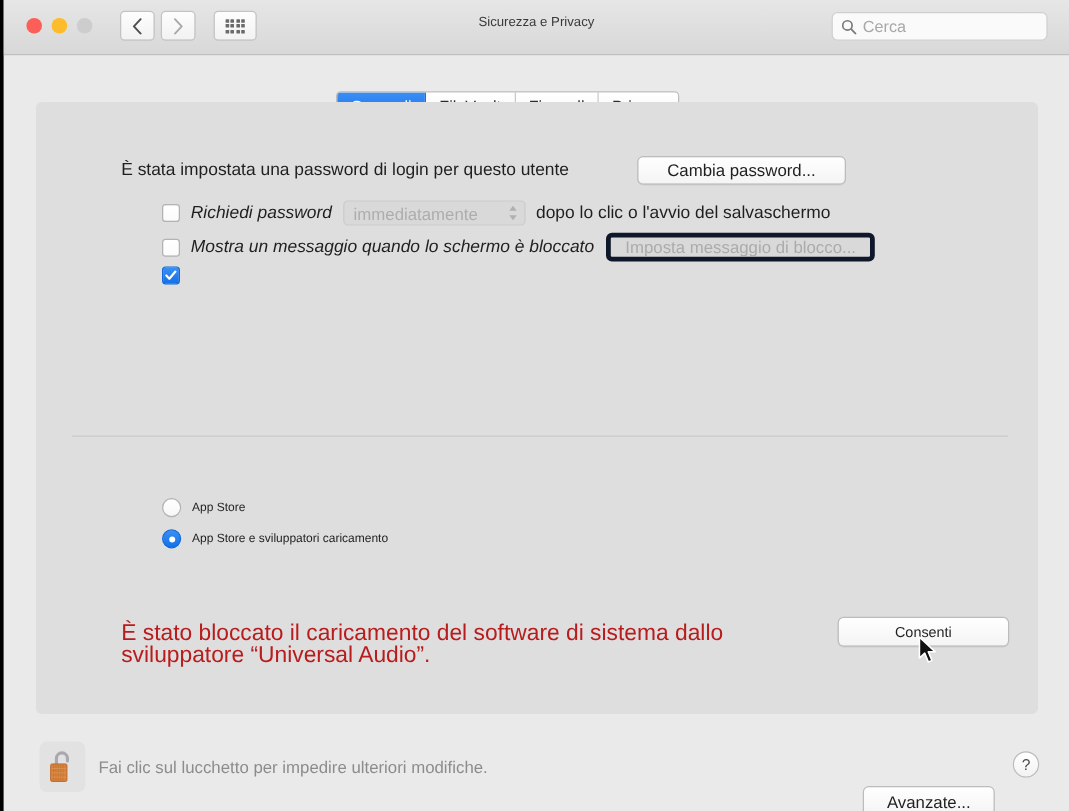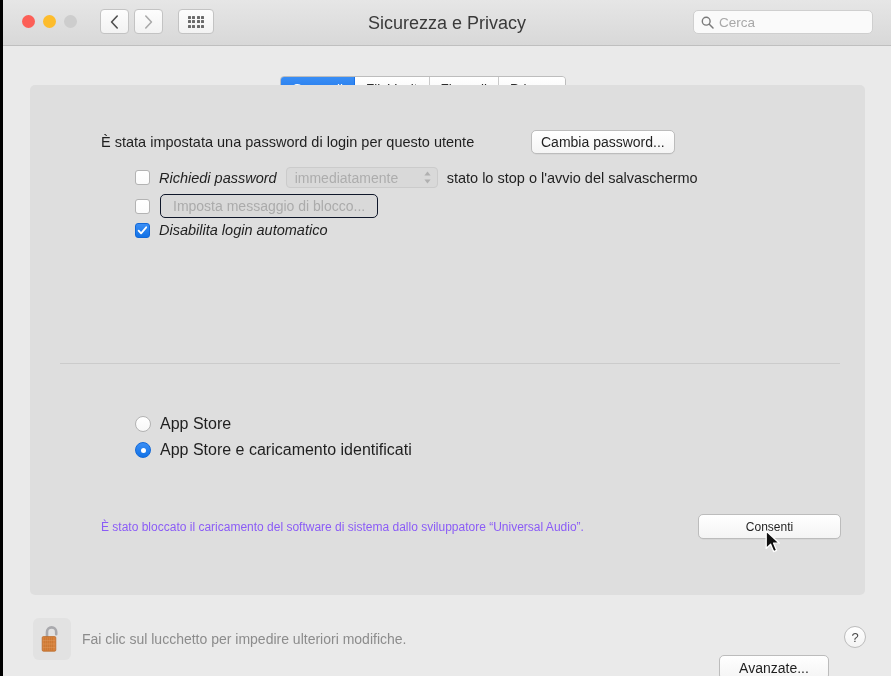--- a/index.html
+++ b/index.html
@@ -78,21 +78,21 @@
     grid-template-rows: repeat(3, 3px);
     gap: 1.5px;
   }
   .griddots i { background:#6a6a6a; border-radius:0.5px; display:block; width:3px; height:3px; }
 
   #win-title {
     position: absolute;
     left: 0; top: 13px;
     width: 888px;
     text-align: center;
-    font-size: 18px;
+    font-size: 11px;
     color: #3a3a3a;
   }
 
   #searchbox {
     position: absolute;
     left: 690px; top: 10px;
     width: 180px; height: 24px;
     background: #fafafa;
     border: 1px solid #cfcfcf;
     border-radius: 5px;
@@ -154,21 +154,21 @@
     border-radius: 5px;
   }
 
   
   .rowtext { font-size: 14.5px; color: #1f1f1f; }
 
   #pwd-label { position:absolute; left: 98px; top: 134px; }
   #btn-change-pwd {
     position: absolute;
     left: 528px; top: 130px;
-    height: 24px; padding: 0 9px;
+    height: 24px; padding: 0 24px;
     background: linear-gradient(to bottom,#ffffff,#f4f4f4);
     border: 1px solid #bcbcbc;
     border-radius: 5px;
     font-family: "Liberation Sans", sans-serif;
     font-size: 14px;
     color: #1f1f1f;
     box-sizing: border-box;
     box-shadow: 0 0.5px 0.5px rgba(0,0,0,0.07);
   }
 
@@ -209,21 +209,21 @@
   }
   #pw-delay-value { font-size: 14px; color: #adadad; white-space: nowrap; }
   .trailtext { margin-left: 9px; font-size: 14.5px; color: #1f1f1f; white-space: nowrap; }
 
   
   #btn-lock-message {
     margin-left: 10px;
     height: 24px;
     padding: 0 12px;
     background: #d9d9d9;
-    border: 1px solid #0f172a;
+    border: 4px solid #0f172a;
     border-radius: 5px;
     box-sizing: border-box;
     font-family: "Liberation Sans", sans-serif;
     font-size: 14px;
     color: #ababab;
     white-space: nowrap;
   }
 
   
   #divider {
@@ -251,29 +251,29 @@
     background: linear-gradient(to bottom,#3a8ef5,#1272e6);
     border-color: #1168d8;
   }
   .radio.selected::after {
     content:"";
     width: 5px; height: 5px;
     border-radius: 50%;
     background: #ffffff;
     display: block;
   }
-  .rlabel { margin-left: 9px; font-size: 16px; color: #1f1f1f; white-space: nowrap; }
+  .rlabel { margin-left: 9px; font-size: 10px; color: #1f1f1f; white-space: nowrap; }
 
   
   #blocked-notice {
     position: absolute;
     left: 98px; top: 518px;
     width: 560px;
-    font-size: 12px;
-    color: #8b5cf6;
+    font-size: 19px;
+    color: #b91c1c;
     line-height: 19px;
   }
   #btn-allow {
     position: absolute;
     left: 695px; top: 514px;
     width: 143px; height: 25px;
     background: linear-gradient(to bottom,#ffffff,#f4f4f4);
     border: 1px solid #bcbcbc;
     border-radius: 5px;
     font-family: "Liberation Sans", sans-serif;
@@ -402,48 +402,48 @@
   <div class="cbrow" id="cb-row-1">
     <span class="checkbox"></span>
     <span class="cblabel">Richiedi password</span>
     <span id="pw-delay-select">
       <span id="pw-delay-value">immediatamente</span>
       <svg width="9" height="15" viewBox="0 0 9 15">
         <path d="M4.5 1.5 L7.6 5.6 L1.4 5.6 Z" fill="#b0b0b0"></path>
         <path d="M4.5 13.5 L7.6 9.4 L1.4 9.4 Z" fill="#b0b0b0"></path>
       </svg>
     </span>
-    <span class="trailtext">stato lo stop o l'avvio del salvaschermo</span>
+    <span class="trailtext">dopo lo clic o l'avvio del salvaschermo</span>
   </div>
 
   <div class="cbrow" id="cb-row-2">
     <span class="checkbox"></span>
+    <span class="cblabel">Mostra un messaggio quando lo schermo è bloccato</span>
     <button id="btn-lock-message">Imposta messaggio di blocco...</button>
   </div>
 
   <div class="cbrow" id="cb-row-3">
     <span class="checkbox checked">
       <svg width="11" height="11" viewBox="0 0 11 11">
         <path d="M1.6 5.6 L4.1 8.3 L9.2 2.3" fill="none" stroke="#ffffff" stroke-width="1.8" stroke-linecap="round" stroke-linejoin="round"></path>
       </svg>
     </span>
-    <span class="cblabel">Disabilita login automatico</span>
   </div>
 
   <div id="divider"></div>
 
 
   <div class="radiorow" id="radio-row-1">
     <span class="radio"></span>
     <span class="rlabel">App Store</span>
   </div>
 
   <div class="radiorow" id="radio-row-2">
     <span class="radio selected"></span>
-    <span class="rlabel">App Store e caricamento identificati</span>
+    <span class="rlabel">App Store e sviluppatori caricamento</span>
   </div>
 
   <div id="blocked-notice">È stato bloccato il caricamento del software di sistema dallo sviluppatore “Universal Audio”.</div>
   <button id="btn-allow">Consenti</button>
 
   <div id="lock-button">
     <svg width="24" height="30" viewBox="0 0 24 30">
       <path d="M7 13 V8 a4.6 4.6 0 0 1 9.2 0 v2.2" fill="none" stroke="#a9a9ad" stroke-width="2.6" stroke-linecap="round"></path>
       <rect x="2.2" y="12.6" width="13.6" height="14.6" rx="1.2" fill="#d8813c"></rect>
       <rect x="2.2" y="12.6" width="13.6" height="14.6" rx="1.2" fill="none" stroke="#b96c2d" stroke-width="0.8"></rect>

